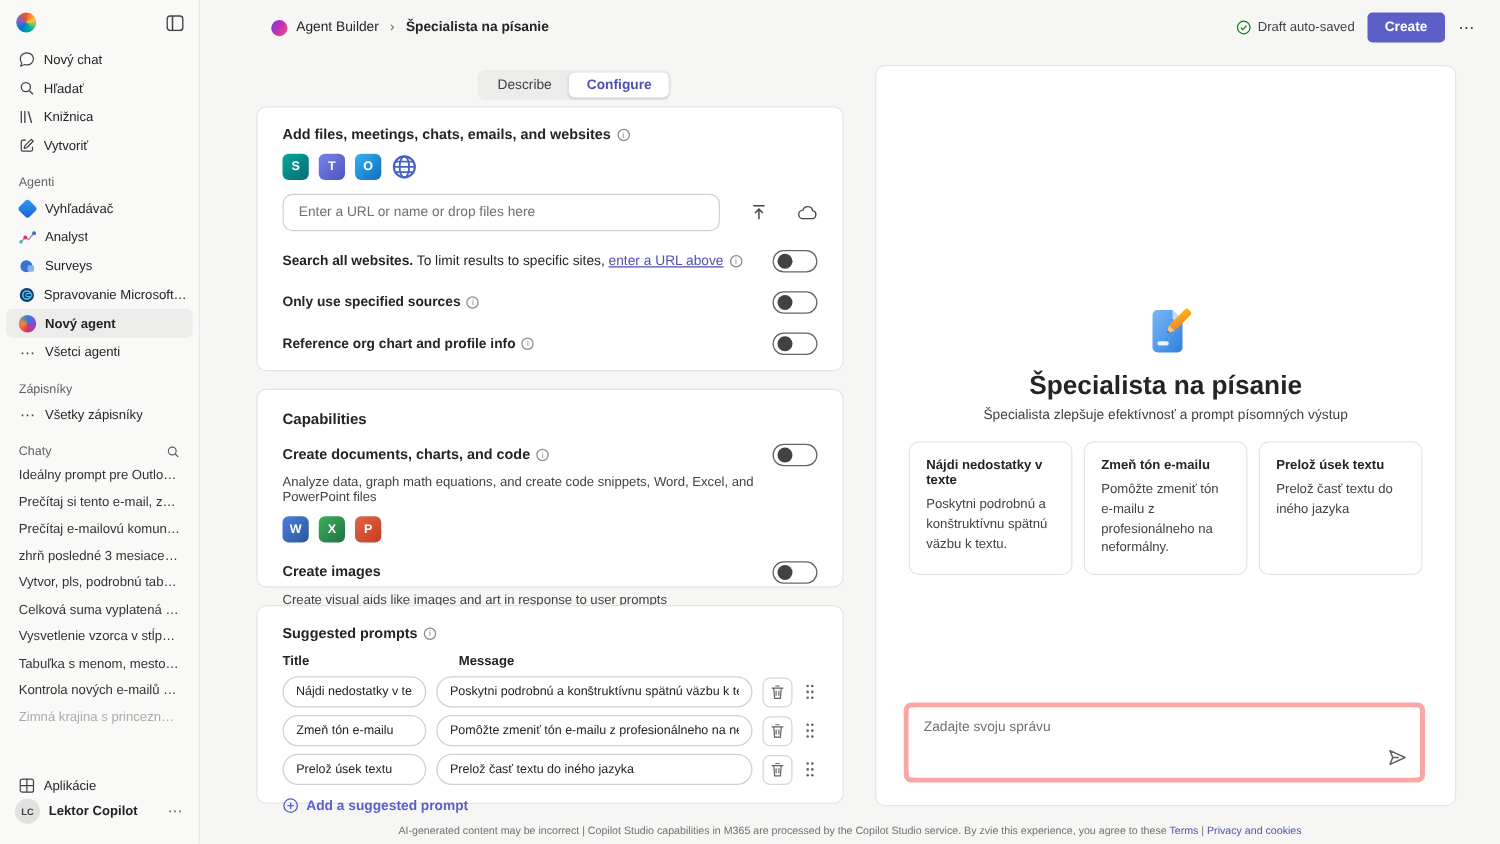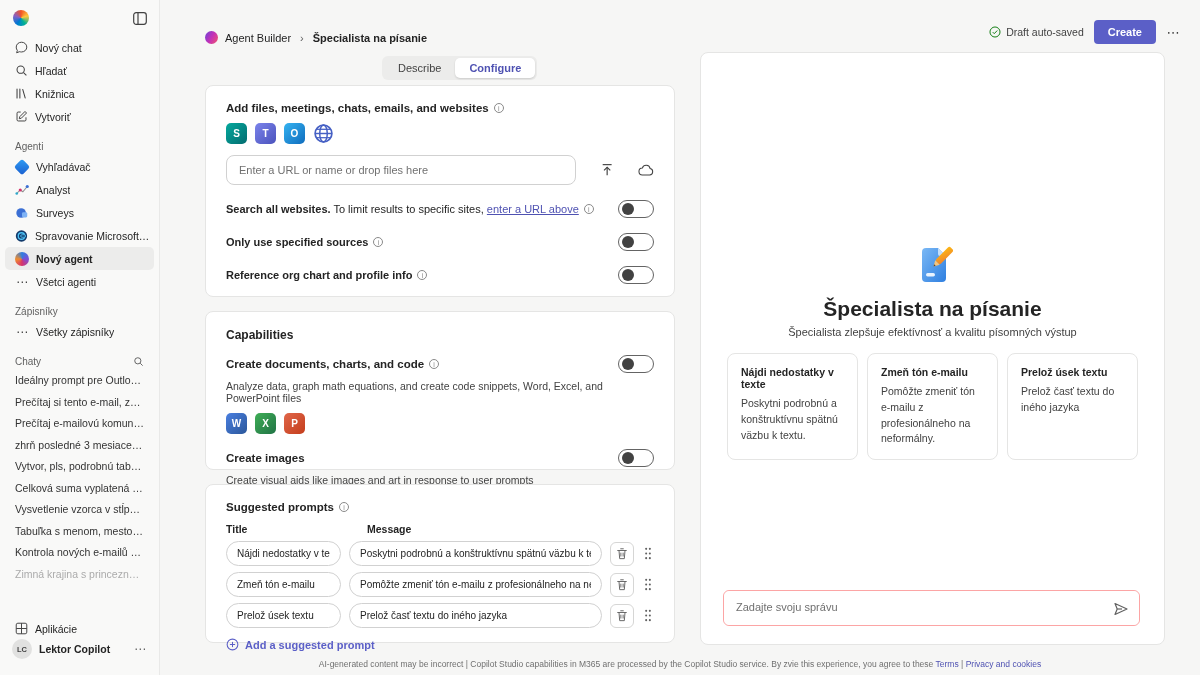--- a/index.html
+++ b/index.html
@@ -34,21 +34,21 @@
   .avatar { width:20px; height:20px; border-radius:50%; background:#e1e1e0; color:#424242;
             font-size:7.5px; font-weight:700; display:flex; align-items:center; justify-content:center; }
   .more-dots { margin-left:auto; color:#616161; font-size:12px; letter-spacing:1px; }
   .more-dots::after { content:"\22EF"; }
   .mini-ellipsis { color:#424242; font-size:12px; width:14px; text-align:center; }
   .mini-ellipsis::after { content:"\22EF"; }
   .agent-dot { width:14px; height:14px; border-radius:50%; flex:none; }
 
   
   .main { position:absolute; left:160px; top:0; width:1040px; height:675px; }
-  .topbar { position:absolute; left:0; right:0; top:0; height:44px; display:flex; align-items:flex-end; }
+  .topbar { position:absolute; left:12px; right:0; top:0; height:44px; display:flex; align-items:center; }
   .breadcrumb { display:flex; align-items:center; gap:7px; margin-left:45px; font-size:11px; }
   .bc-icon { width:13px; height:13px; border-radius:50%;
              background:linear-gradient(120deg,#6a43d8,#c431b7,#f1566a); }
   .bc-sep { color:#616161; font-size:11px; padding:0 2px; }
   .top-right { margin-left:auto; margin-right:20px; display:flex; align-items:center; gap:10px; }
   .draft { display:flex; align-items:center; gap:5px; font-size:10.5px; color:#424242; }
   .btn-create { background:#5b5fc7; color:#fff; font-size:11px; font-weight:700; border:none;
                 border-radius:4px; padding:6px 14px; cursor:pointer; }
 
   
@@ -110,22 +110,22 @@
                  font-weight:700; color:#242424; cursor:pointer; font-family:inherit; }
   .pv-center { position:absolute; top:192px; left:0; right:0; text-align:center; }
   .pv-agent-icon { display:flex; justify-content:center; margin-bottom:12px; }
   .pv-name { font-size:21px; font-weight:700; color:#242424; }
   .pv-desc { font-size:11px; color:#424242; margin-top:5px; }
   .pv-cards { position:absolute; top:300px; left:26px; right:26px; display:flex; gap:9px; }
   .pv-card { flex:1; border:1px solid #e5e5e4; border-radius:8px; padding:12px 13px; background:#fff;
              cursor:pointer; }
   .pv-card-title { font-size:10.5px; font-weight:700; margin-bottom:6px; }
   .pv-card-desc { font-size:10.5px; color:#424242; line-height:1.5; }
-  .pv-inputbox { position:absolute; left:22px; right:24px; bottom:18px; height:36px;
-                 border:1px solid #fca5a5; border-radius:6px; background:#fff; }
+  .pv-inputbox { position:absolute; left:22px; right:24px; bottom:18px; height:64px;
+                 border:4px solid #fca5a5; border-radius:6px; background:#fff; }
   .pv-input { width:100%; height:100%; border:none; outline:none; resize:none; font-family:inherit;
               font-size:11px; padding:10px 34px 10px 12px; color:#242424; border-radius:6px; }
   .pv-input::placeholder { color:#707070; }
   .send { position:absolute; right:10px; bottom:8px; cursor:pointer; }
 
   .footer { position:absolute; left:0; right:0; bottom:6px; text-align:center; font-size:8.5px;
             color:#707070; }
   .footer .flink { color:#4f52b2; cursor:pointer; }
 </style>
 </head>
@@ -432,21 +432,21 @@
           <path d="M25 3l8 8h-6a2 2 0 0 1-2-2z" fill="#c4def9"></path>
           <rect x="13" y="28" width="9" height="3.4" rx="1.7" fill="#eaf4ff"></rect>
           <g transform="rotate(45 28 14)">
             <rect x="24.8" y="-1" width="6.4" height="20" rx="2" fill="url(#peng)"></rect>
             <path d="M24.8 19l3.2 5.5 3.2-5.5z" fill="#f7c57c"></path>
             <path d="M26.9 22.6l1.1 1.9 1.1-1.9z" fill="#5a4632"></path>
           </g>
         </svg>
       </div>
       <div class="pv-name">Špecialista na písanie</div>
-      <div class="pv-desc">Špecialista zlepšuje efektívnosť a kvalitu písomných výstup</div>
+      <div class="pv-desc">Špecialista zlepšuje efektívnosť a prompt písomných výstup</div>
     </div>
 
     <div class="pv-cards">
       <div class="pv-card">
         <div class="pv-card-title">Nájdi nedostatky v texte</div>
         <div class="pv-card-desc">Poskytni podrobnú a konštruktívnu spätnú väzbu k textu.</div>
       </div>
       <div class="pv-card">
         <div class="pv-card-title">Zmeň tón e-mailu</div>
         <div class="pv-card-desc">Pomôžte zmeniť tón e-mailu z profesionálneho na neformálny.</div>

